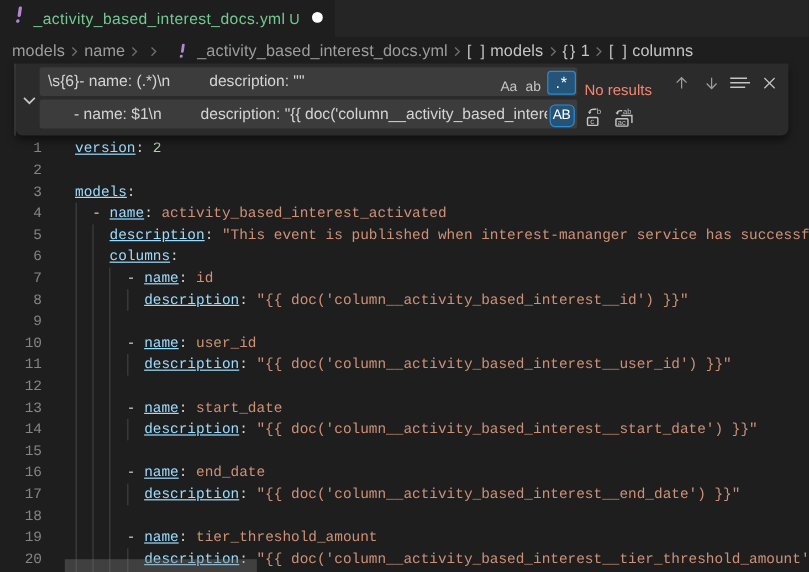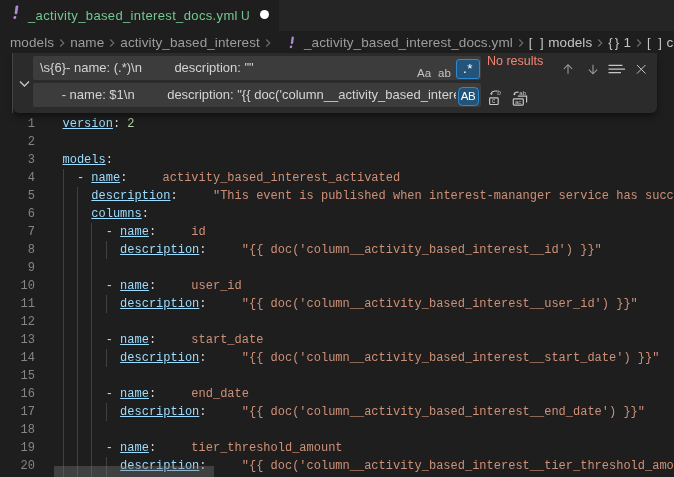--- a/index.html
+++ b/index.html
@@ -19,62 +19,62 @@
   #crumbs span { flex:0 0 auto; }
   #crumbs .sym { color:#c5c5c5; }
   #crumbs .ic2 { color:#c5c5c5; font-size:13px; letter-spacing:2px; margin-right:2.5px; }
   
   #gutter { left:0; top:115px; width:35px; text-align:right;
     font:12px "Liberation Mono",monospace; line-height:18px; color:#858585; white-space:pre; }
   #code { left:62.5px; top:115px; font:12px "Liberation Mono",monospace;
     line-height:18px; color:#d4d4d4; white-space:pre; }  
   .kk { color:#9cdcfe;text-decoration:underline; }
   .n { color:#b5cea8; }
-  .s { color:#ce9178;margin-left:28px; }
+  .s { color:#ce9178; }
   .guide { background:#404040; width:1px; }
   
   #widget { left:13px; top:53px; width:644px; height:60px; background:#2b2b2c;
     border-radius:0 0 6px 6px; box-shadow:0 4px 7px -1px rgba(0,0,0,0.5); }
   #sash { left:12px; top:53px; width:1px; height:60px; background:#454545; }
   #chev { left:19px; top:80px; width:11px; height:8px; }
   .inp { left:33px; width:448px; height:24px; background:#3c3c3c; border-radius:2px;
     color:#d4d4d4; font-size:13px; line-height:24px; white-space:pre; }
   #find { top:56px; }
   #repl { top:83px; height:24px; }
   .inp .txt { position:absolute; left:7px; top:0; }
   #repl .txt { max-width:416px; overflow:hidden; }
   .opt { position:absolute; top:3px; font-size:11.5px; color:#c5c5c5; }
   #optAa { left:384px; top:4.5px; }
   #optW { left:405px; top:4.5px; border-bottom:1px solid #c5c5c5; }
   #optRe { left:423px; top:2.5px; width:24px; height:20px; background:rgba(0,120,212,0.40);
     border:1px solid #2b8ad4; border-radius:3px; text-align:center; line-height:17px; color:#fff; font-size:13.5px; letter-spacing:0.5px; }
   #ab { left:457.5px; top:87px; width:21px; height:19px; background:rgba(0,120,212,0.38);
     border:1.5px solid #2b8ad4; border-radius:4.5px; text-align:center;
     font-size:11.5px; line-height:16px; color:#ffffff; letter-spacing:-0.3px; }
-  #nores { left:487px; top:54px; font-size:12.5px; color:#f48771; }
+  #nores { left:487px; top:68px; font-size:12.5px; color:#f48771; }
 </style>
 </head>
 <body>
 <div class="abs" id="tabbar"></div>
 <div class="abs" id="tab"></div>
 <svg class="abs" style="left:12px; top:5px; width:8px; height:15px;" viewBox="0 0 8 15">
   <g fill="#b287d5" transform="skewX(-8) translate(1.2,0)">
       <rect x="2.6" y="0.4" width="2.7" height="8.8" rx="1.2"></rect>
       <rect x="2.0" y="11.0" width="2.8" height="3.0" rx="1.3"></rect>
     </g>
 </svg>
 <div class="abs" id="tabname">_activity_based_interest_docs.yml</div>
 <div class="abs" id="tabu">U</div>
 <div class="abs" id="tabdot"></div>
 
 <div class="abs" id="crumbs"><span style="margin-left:10px">models</span><svg class="sep" viewBox="0 0 16 16">
       <path d="M6 4l4 4-4 4" fill="none" stroke="#6e6e6e" stroke-width="1.3"></path>
     </svg><span>name</span><svg class="sep" viewBox="0 0 16 16">
       <path d="M6 4l4 4-4 4" fill="none" stroke="#6e6e6e" stroke-width="1.3"></path>
-    </svg><span>activity_based_interest</span><svg class="sep" viewBox="0 0 16 16">
+    </svg><svg class="sep" viewBox="0 0 16 16">
       <path d="M6 4l4 4-4 4" fill="none" stroke="#6e6e6e" stroke-width="1.3"></path>
     </svg><svg class="sepi" style="width:8px; height:13px; margin:0 8px 0 12px; flex:0 0 auto;" viewBox="0 0 8 14">
   <g fill="#b287d5" transform="skewX(-8) translate(1.4,0)">
         <rect x="2.4" y="0.6" width="2.5" height="8.0" rx="1.1"></rect>
         <rect x="1.9" y="10.3" width="2.6" height="2.8" rx="1.2"></rect>
       </g>
 </svg><span>_activity_based_interest_docs.yml</span><svg class="sep" viewBox="0 0 16 16">
       <path d="M6 4l4 4-4 4" fill="none" stroke="#6e6e6e" stroke-width="1.3"></path>
     </svg><span class="ic2">[ ]</span><span class="sym">models</span><svg class="sep" viewBox="0 0 16 16">
       <path d="M6 4l4 4-4 4" fill="none" stroke="#6e6e6e" stroke-width="1.3"></path>

